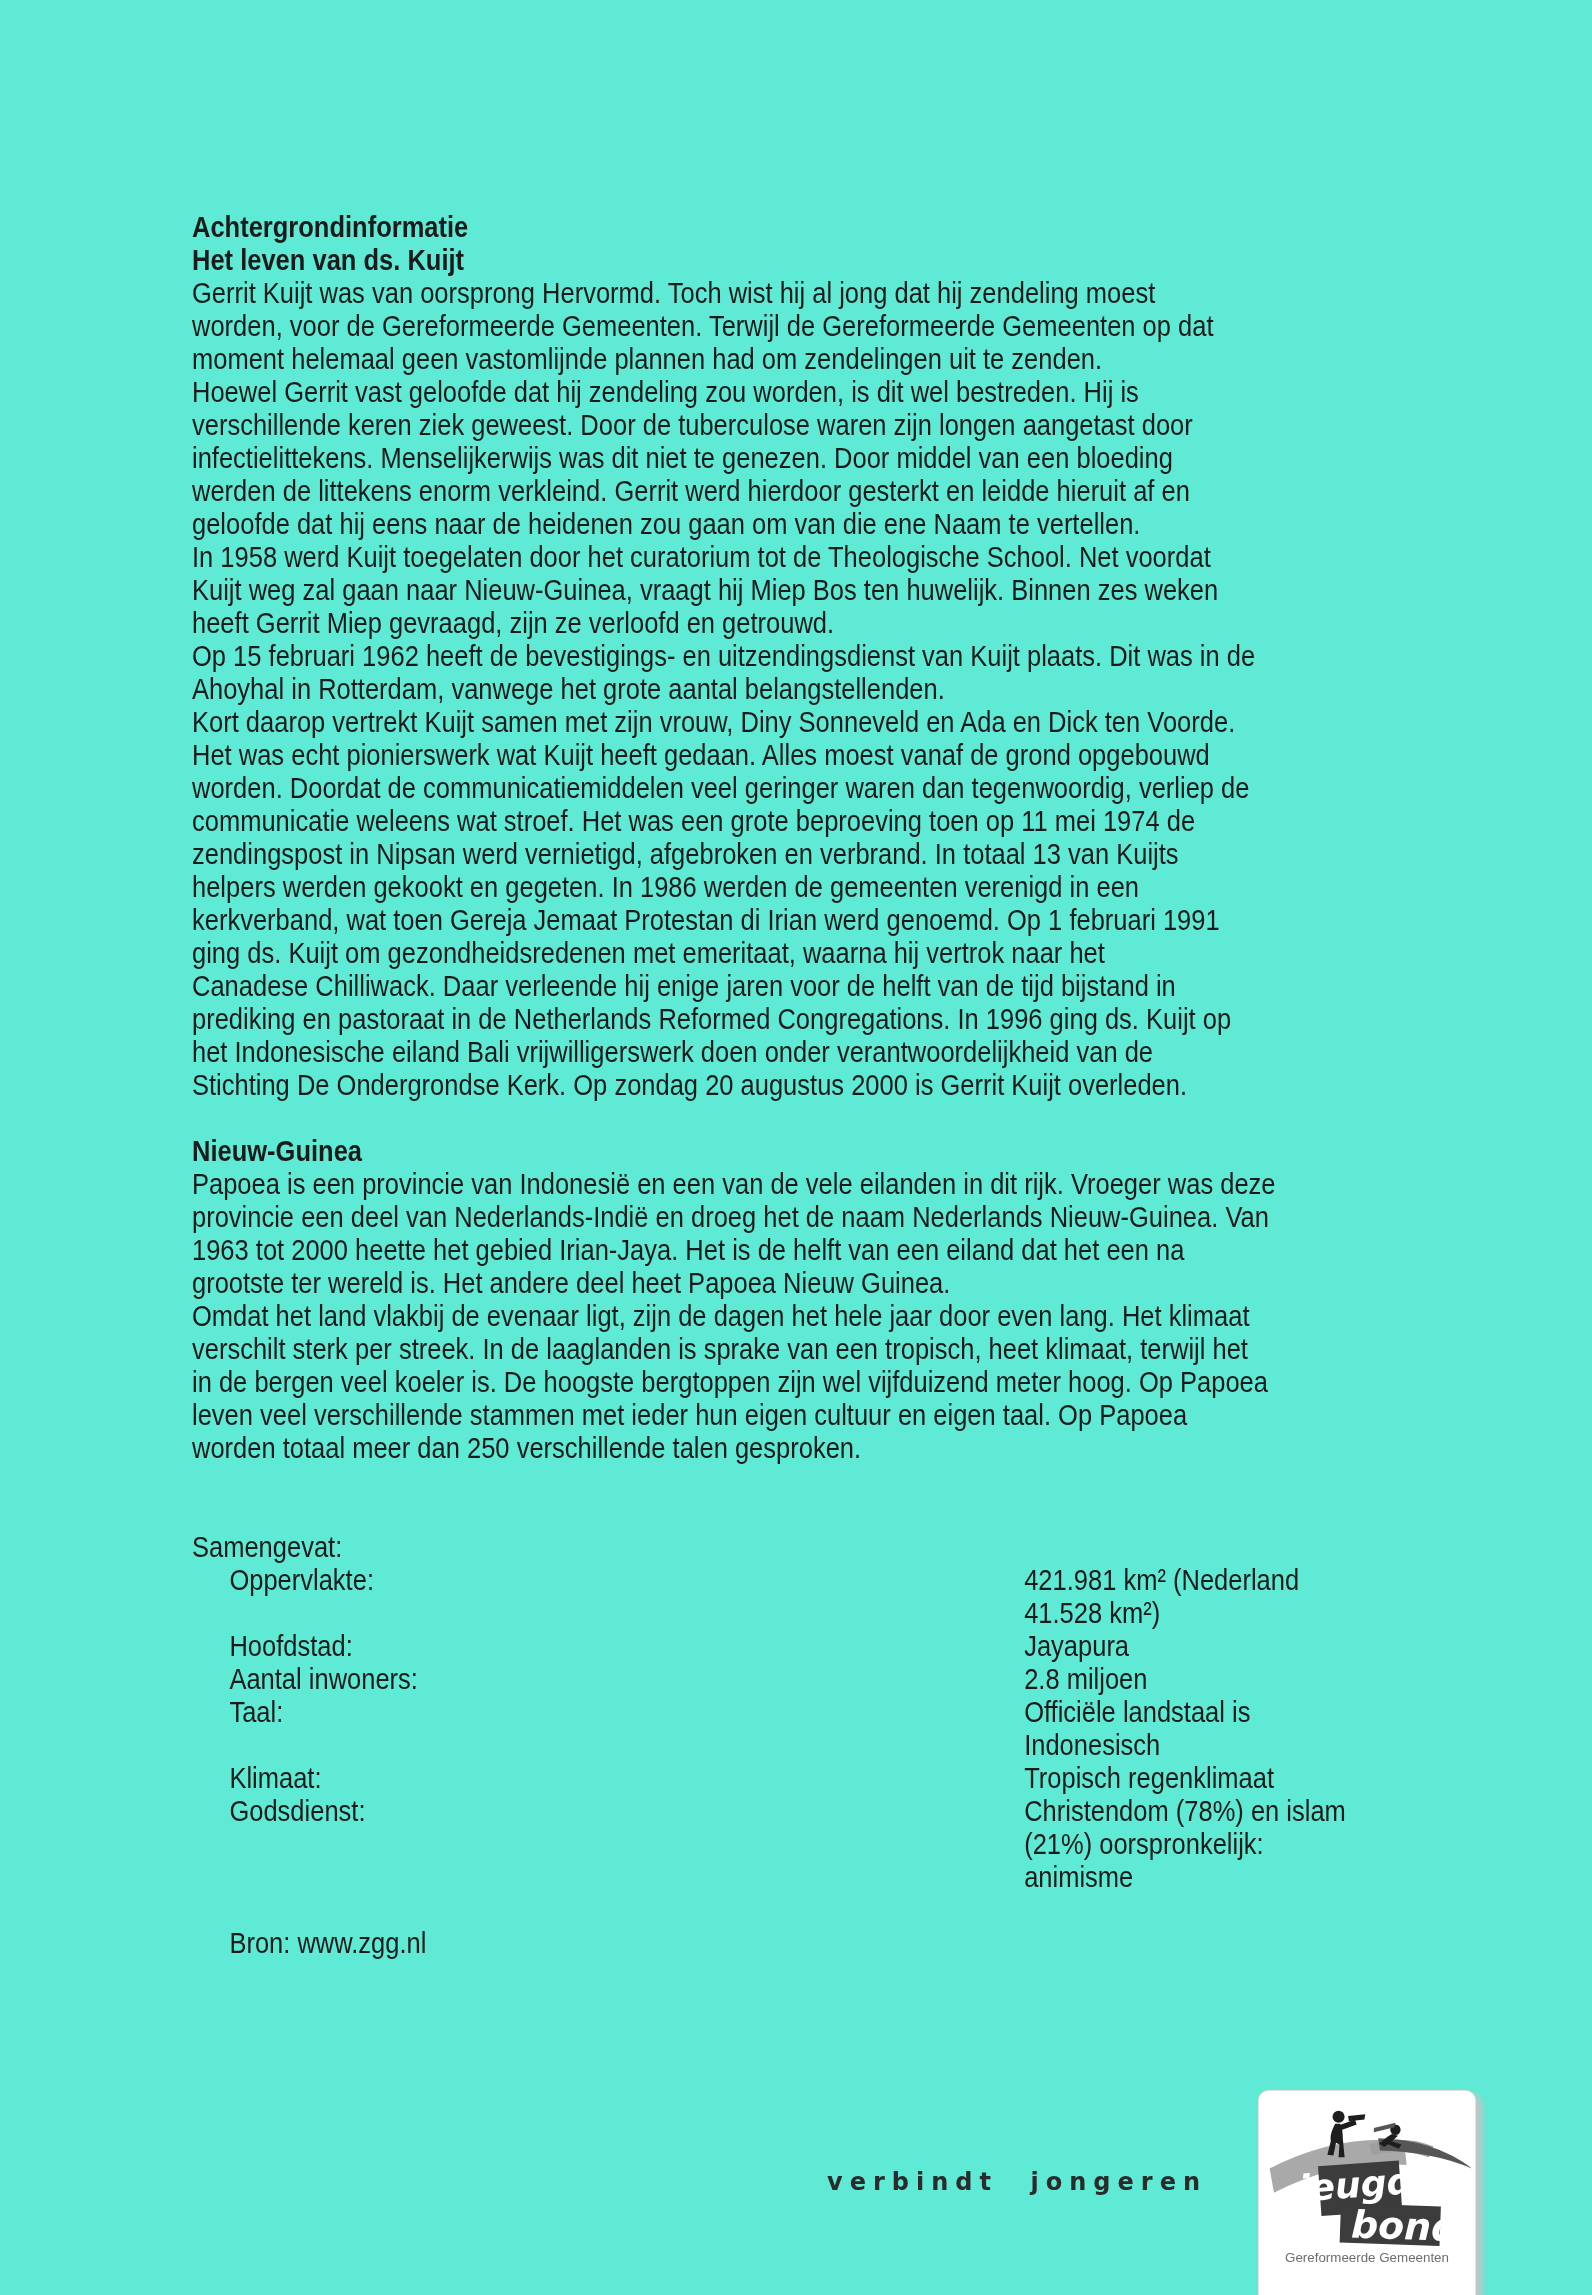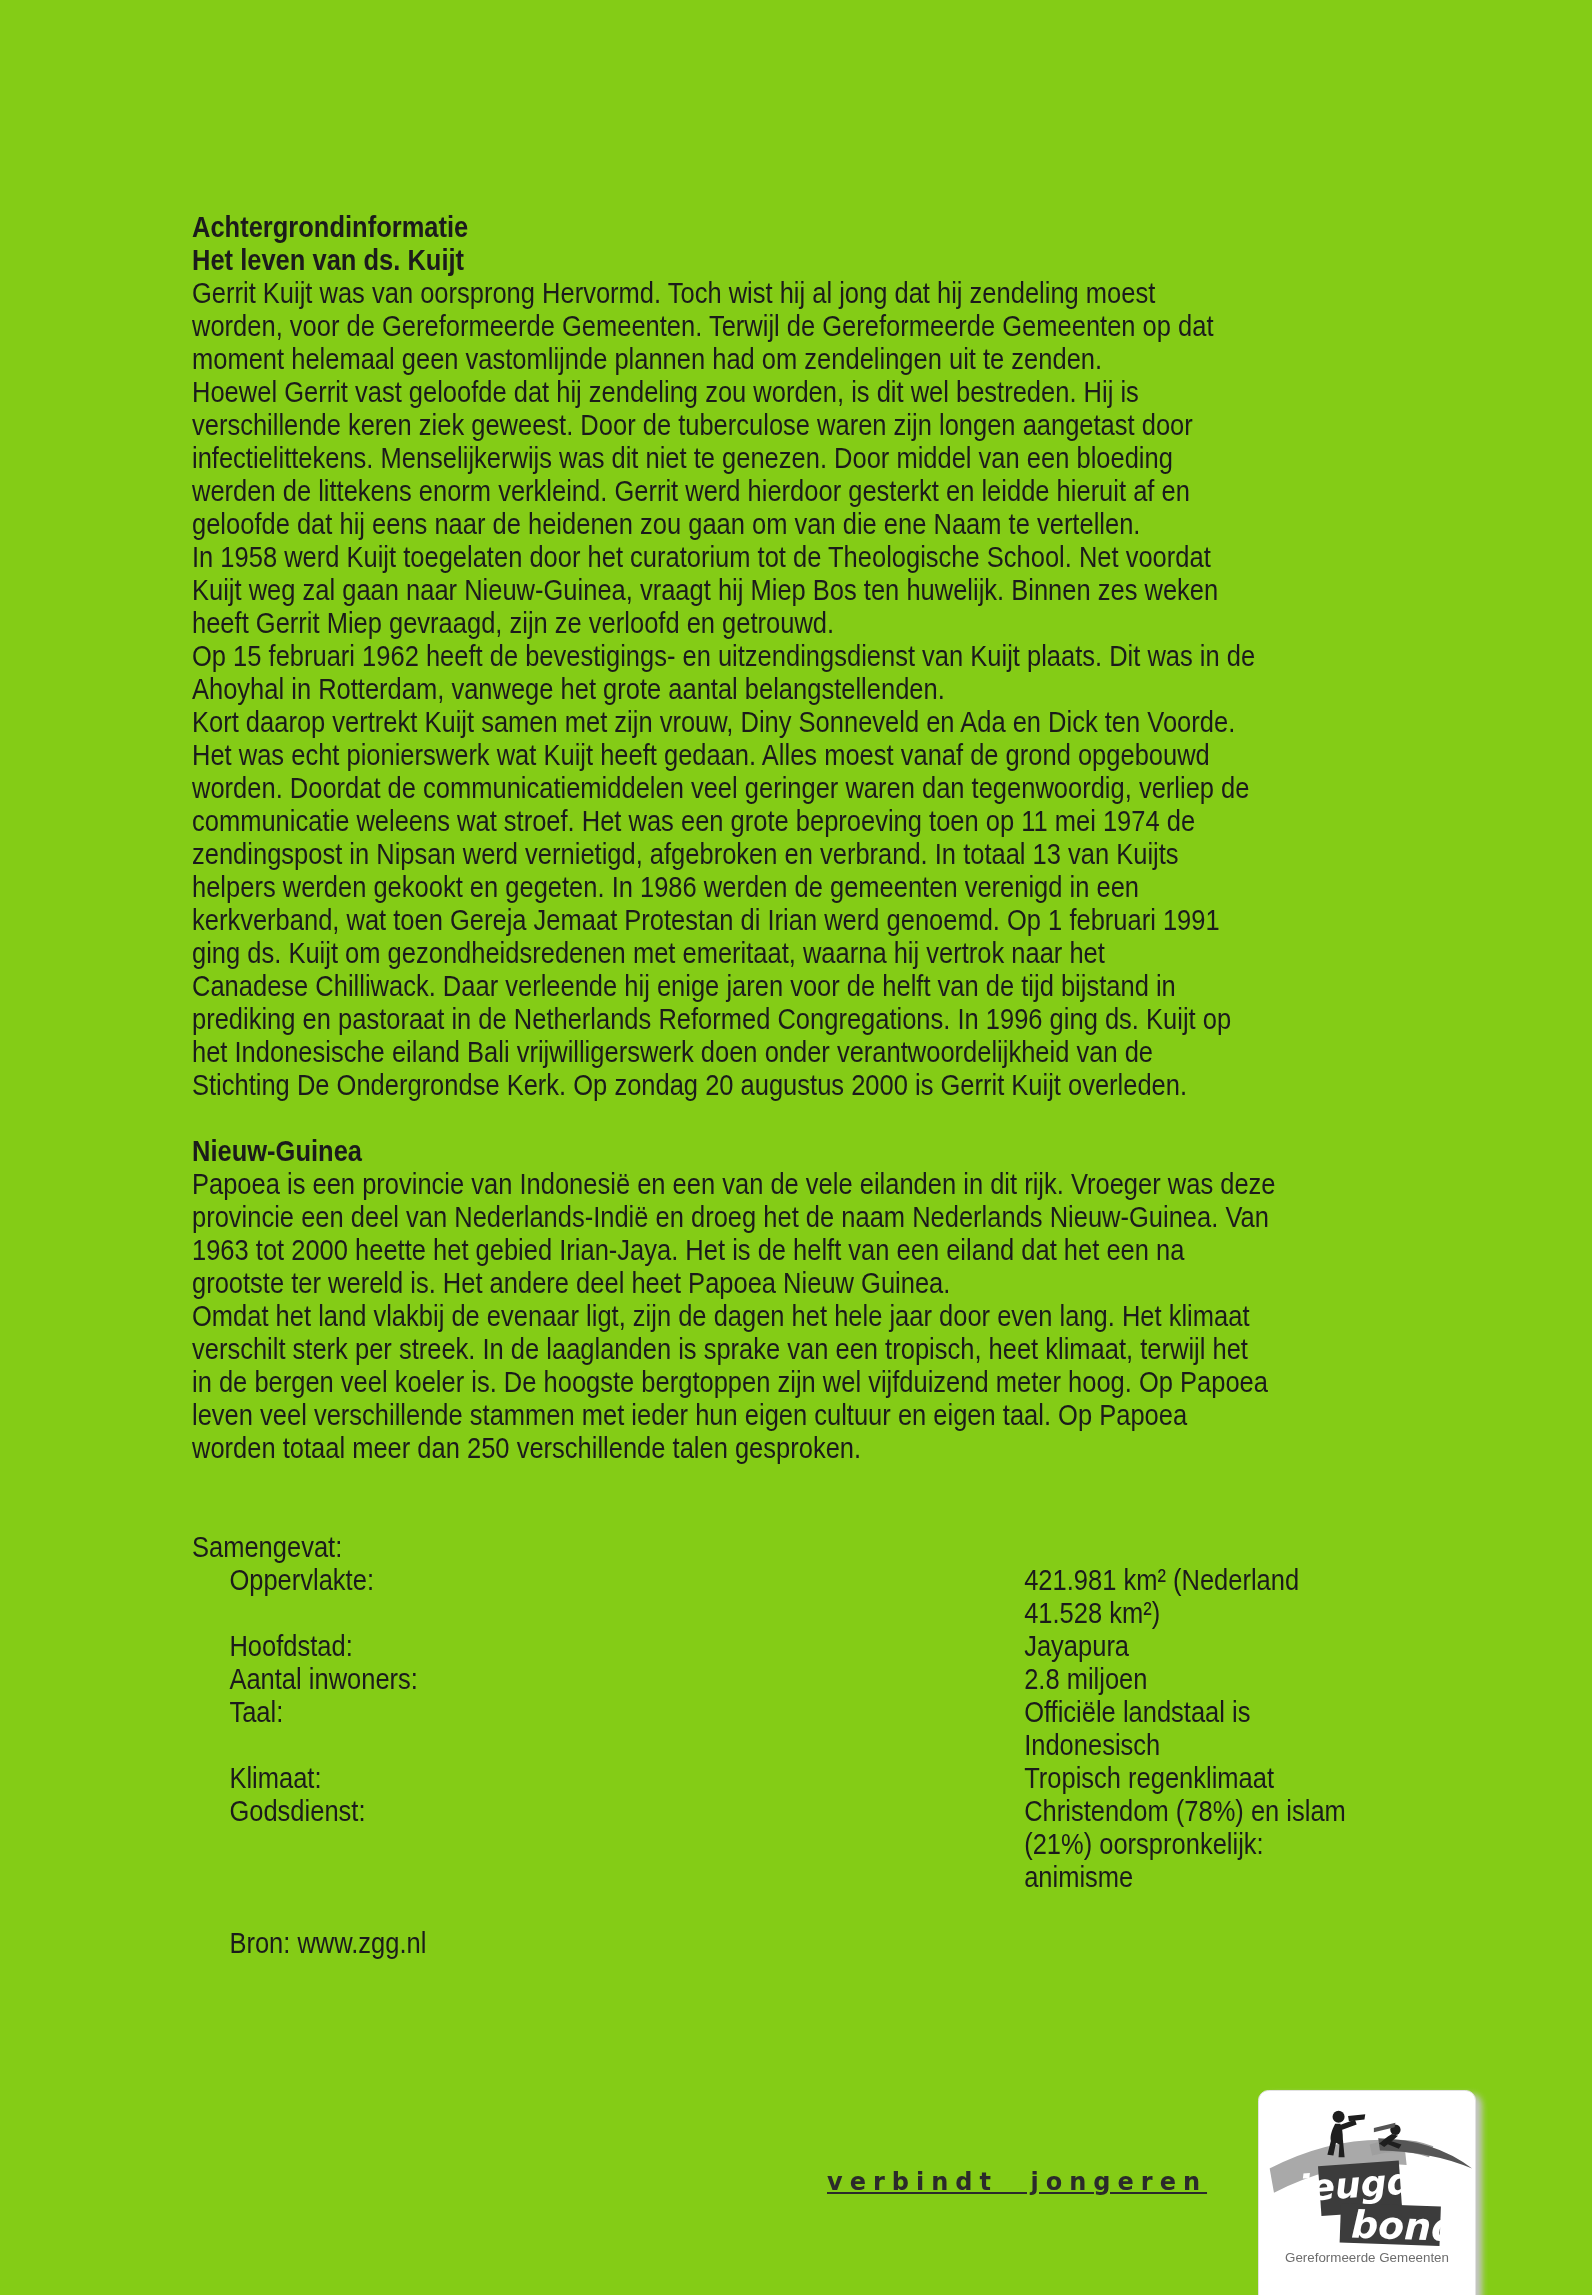--- a/index.html
+++ b/index.html
@@ -1,20 +1,20 @@
 <!DOCTYPE html>
 <html style="font-size:14px"><head>
 <meta charset="utf-8">
 <style>
   html,body { margin:0; padding:0; background:#888; }
   .page {
     position:relative;
     width:1592px; height:2295px;
     margin:0 auto;
-    background:#84cc16;
+    background:#5eead4;
     overflow:hidden;
     font-family:"Liberation Sans", sans-serif;
     color:#1b1b1b;
   }
   
   .content {
     position:absolute;
     left:192px; top:210px;
     width:1433px;
     transform:scaleX(0.85);
@@ -52,21 +52,20 @@
   
   .slogan {
     position:absolute;
     left:827px; top:2168px;
     font-family:"DejaVu Sans", sans-serif;
     font-weight:bold;
     font-size:24px;
     letter-spacing:7px;
     word-spacing:17.3px;
     color:#2b2b2b;
-    text-decoration:underline;
   }
   .logo-card {
     position:absolute;
     left:1258px; top:2090px;
     width:216px; height:214px;
     background:#ffffff;
     border:0.9px solid #e2e2e2;
     border-radius:10.4px;
     box-shadow:6px 4.3px 6px #c6c6c6;
   }

